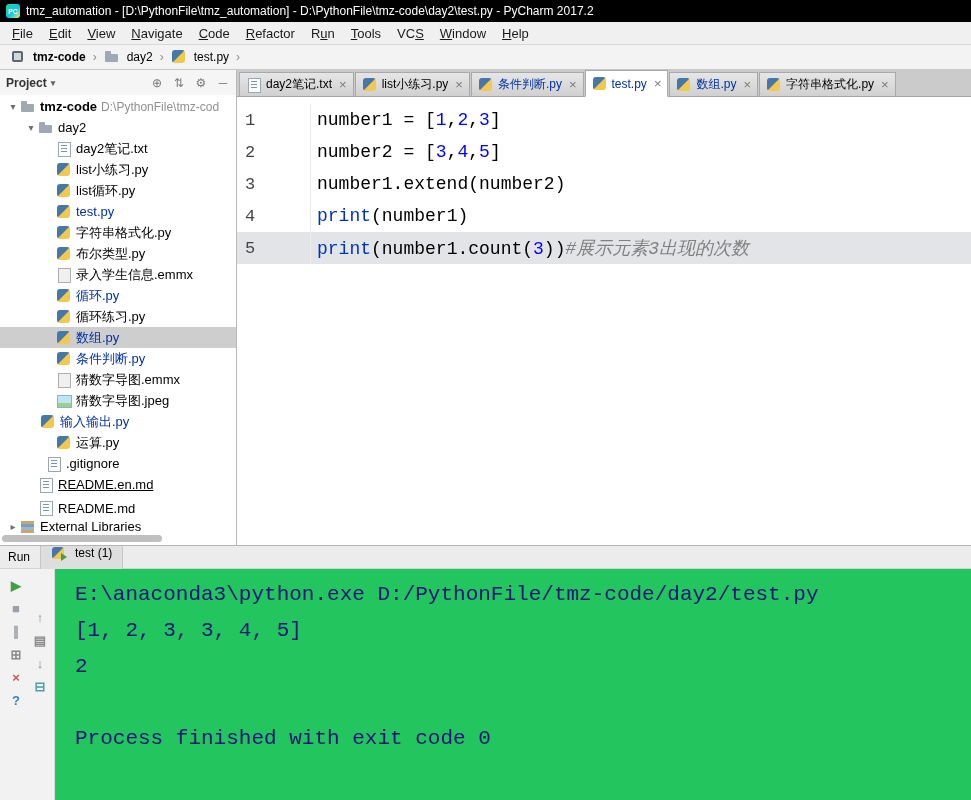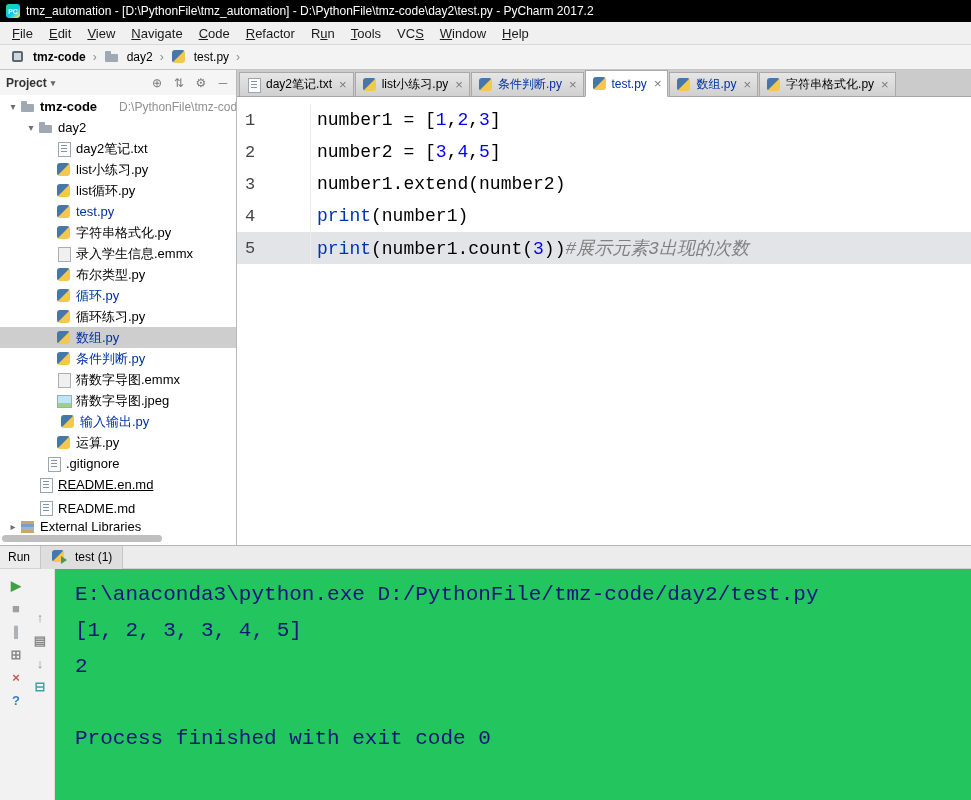--- a/index.html
+++ b/index.html
@@ -32,21 +32,21 @@
   .panel-title{display:flex;align-items:center;gap:4px;font-weight:bold;color:#333}
   .panel-title .dd{font-size:9px;color:#666}
   .panel-icons{margin-left:auto;display:flex;gap:8px}
   .ph-icon{color:#7a7a7a;font-size:12px;width:14px;text-align:center;cursor:default}
   .tree{flex:1;overflow:hidden;font-size:13px;padding-top:1px}
   .tree-row{height:21px;display:flex;align-items:center;white-space:nowrap;cursor:default}
   .tree-row.selected{background:#cecece}
   .chevron{width:14px;flex:none;color:#6e6e6e;font-size:10px;text-align:center}
   .tree-label{color:#000}
   .tree-label.modified{color:#0032a0}
-  .tree-hint{color:#909090;margin-left:22px;font-size:12px}
+  .tree-hint{color:#909090;margin-left:4px;font-size:12px}
   .hscroll-track{position:absolute;bottom:2px;left:2px;width:200px;height:8px}
   .hscroll-thumb{width:160px;height:7px;border-radius:4px;background:#bfbfbf}
 
   
   .fic{width:16px;height:16px;margin-right:4px;position:relative;flex:none;display:inline-block;vertical-align:middle}
   .python-ic::before{content:'';position:absolute;left:1px;top:1px;width:13px;height:13px;border-radius:3px;
     background:linear-gradient(135deg,#4577a8 0%,#4577a8 49%,#f2c94c 51%,#f2c94c 100%)}
   .text-ic::before{content:'';position:absolute;left:2px;top:1px;width:11px;height:13px;background:#fdfdfd;border:1px solid #9aa7b0}
   .text-ic::after{content:'';position:absolute;left:5px;top:4px;width:6px;height:8px;
     background:repeating-linear-gradient(to bottom,#7d96ad 0 1px,transparent 1px 3px)}
@@ -79,21 +79,21 @@
   .gutter{width:74px;flex:none;padding-left:8px;color:#454545;font-size:17px;border-right:1px solid #ececec;height:100%;display:flex;align-items:center}
   .code-text{padding-left:6px}
   .seg-plain{color:#000}
   .seg-num{color:#0000ff}
   .seg-builtin{color:#0033b3}
   .seg-comment{color:#808080;font-style:italic}
 
   
   .run-panel{height:255px;flex:none;border-top:1px solid #b5b5b5;display:flex;flex-direction:column;background:#fff}
   .run-header{height:23px;background:#ececec;border-bottom:1px solid #d2d2d2;display:flex;align-items:center;font-size:12px;padding-left:8px;gap:10px;flex:none}
-  .run-tab{display:flex;align-items:center;gap:4px;background:#dedede;height:23px;padding:0 10px;border-left:1px solid #c6c6c6;border-right:1px solid #c6c6c6;cursor:default}
+  .run-tab{display:flex;gap:4px;background:#dedede;height:23px;padding:0 10px;border-left:1px solid #c6c6c6;border-right:1px solid #c6c6c6;cursor:default}
   .run-body{flex:1;display:flex;min-height:0}
   .run-toolbar{width:55px;flex:none;background:#f2f2f2;border-right:1px solid #ddd;display:flex;gap:4px;padding:8px 4px 0 6px}
   .tb-col{display:flex;flex-direction:column;gap:7px;width:20px;align-items:center}
   .tb-col.second{padding-top:32px}
   .tb-icon{width:16px;height:16px;font-size:13px;font-weight:bold;display:flex;align-items:center;justify-content:center;cursor:default}
   .console{flex:1;background:#22c55e;font-family:"Liberation Mono",monospace;font-size:21px;color:#14147a;padding:8px 0 0 20px;overflow:hidden}
   .console-line{height:36px;line-height:36px;white-space:pre}
 </style>
 </head>
 <body>
@@ -186,31 +186,31 @@
             <span class="fic python-ic"></span>
             <span class="tree-label modified">test.py</span>
           </div>
           <div class="tree-row" style="padding-left: 42px;">
             <span class="chevron"></span>
             <span class="fic python-ic"></span>
             <span class="tree-label">字符串格式化.py</span>
           </div>
           <div class="tree-row" style="padding-left: 42px;">
             <span class="chevron"></span>
+            <span class="fic python-ic"></span>
+            <span class="tree-label">布尔类型.py</span>
+          </div>
+          <div class="tree-row" style="padding-left: 42px;">
+            <span class="chevron"></span>
             <span class="fic file-ic"></span>
             <span class="tree-label">录入学生信息.emmx</span>
           </div>
           <div class="tree-row" style="padding-left: 42px;">
             <span class="chevron"></span>
             <span class="fic python-ic"></span>
-            <span class="tree-label">布尔类型.py</span>
-          </div>
-          <div class="tree-row" style="padding-left: 42px;">
-            <span class="chevron"></span>
-            <span class="fic python-ic"></span>
             <span class="tree-label modified">循环.py</span>
           </div>
           <div class="tree-row" style="padding-left: 42px;">
             <span class="chevron"></span>
             <span class="fic python-ic"></span>
             <span class="tree-label">循环练习.py</span>
           </div>
           <div class="tree-row selected" style="padding-left: 42px;">
             <span class="chevron"></span>
             <span class="fic python-ic"></span>
@@ -224,21 +224,21 @@
           <div class="tree-row" style="padding-left: 42px;">
             <span class="chevron"></span>
             <span class="fic file-ic"></span>
             <span class="tree-label">猜数字导图.emmx</span>
           </div>
           <div class="tree-row" style="padding-left: 42px;">
             <span class="chevron"></span>
             <span class="fic image-ic"></span>
             <span class="tree-label">猜数字导图.jpeg</span>
           </div>
-          <div class="tree-row" style="padding-left: 46px;">
+          <div class="tree-row" style="padding-left: 26px;">
             <span class="chevron"></span>
             <span class="fic python-ic"></span>
             <span class="tree-label modified">输入输出.py</span>
           </div>
           <div class="tree-row" style="padding-left: 42px;">
             <span class="chevron"></span>
             <span class="fic python-ic"></span>
             <span class="tree-label">运算.py</span>
           </div>
           <div class="tree-row" style="padding-left: 32px;">

